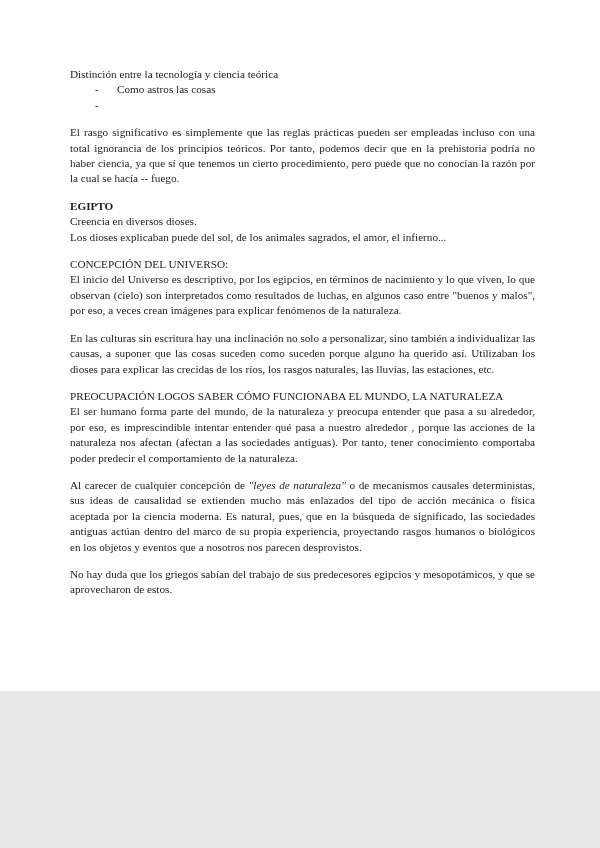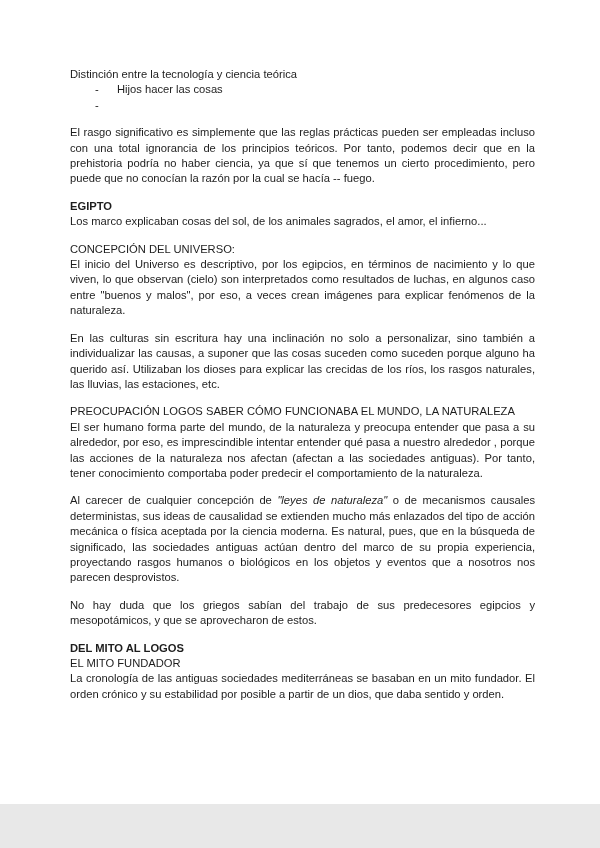--- a/index.html
+++ b/index.html
@@ -5,60 +5,62 @@
   * { box-sizing: border-box; }
   html, body { margin: 0; padding: 0; }
   body {
     width: 600px;
     height: 848px;
     background: #e8e8e8;
     font-family: "Liberation Sans", "DejaVu Sans", sans-serif;
   }
   .page {
     width: 600px;
-    height: 804px;
+    height: 691px;
     background: #ffffff;
     padding: 67px 65px 30px 70px;
     font-size: 11.2px;
     line-height: 15.4px;
     color: #1d1d1d;
     overflow: hidden;
+    font-family: Liberation Serif, serif;
   }
   .blk { margin: 0 0 12px 0; }
   p { margin: 0; }
   .just { text-align: justify; }
   .bold { font-weight: bold; }
   .it { font-style: italic; }
   .bullet { display: flex; padding-left: 25px; }
   .dash { width: 22px; flex: none; }
   .btext { flex: 1; }
 </style>
 </head>
 <body>
 
 <div class="page">
 
   <section class="blk">
     <p class="line">Distinción entre la tecnología y ciencia teórica</p>
     <div class="bullet">
         <span class="dash">-</span>
-        <span class="btext">Hijos hacer las cosas</span>
+        <span class="btext">Como astros las cosas</span>
       </div>
     <div class="bullet">
         <span class="dash">-</span>
       </div>
   </section>
 
   <section class="blk">
     <p class="just">El rasgo significativo es simplemente que las reglas prácticas pueden ser empleadas incluso con una total ignorancia de los principios teóricos. Por tanto, podemos decir que en la prehistoria podría no haber ciencia, ya que sí que tenemos un cierto procedimiento, pero puede que no conocían la razón por la cual se hacía -- fuego.</p>
   </section>
 
   <section class="blk">
     <p class="bold">EGIPTO</p>
-    <p>Los marco explicaban cosas del sol, de los animales sagrados, el amor, el infierno...</p>
+    <p>Creencia en diversos dioses.</p>
+    <p>Los dioses explicaban puede del sol, de los animales sagrados, el amor, el infierno...</p>
   </section>
 
   <section class="blk">
     <p>CONCEPCIÓN DEL UNIVERSO:</p>
     <p class="just">El inicio del Universo es descriptivo, por los egipcios, en términos de nacimiento y lo que viven, lo que observan (cielo) son interpretados como resultados de luchas, en algunos caso entre "buenos y malos", por eso, a veces crean imágenes para explicar fenómenos de la naturaleza.</p>
   </section>
 
   <section class="blk">
     <p class="just">En las culturas sin escritura hay una inclinación no solo a personalizar, sino también a individualizar las causas, a suponer que las cosas suceden como suceden porque alguno ha querido así. Utilizaban los dioses para explicar las crecidas de los ríos, los rasgos naturales, las lluvias, las estaciones, etc.</p>
   </section>
@@ -69,19 +71,14 @@
   </section>
 
   <section class="blk">
     <p class="just"><span>Al carecer de cualquier concepción de </span><span class="it">"leyes de naturaleza"</span><span> o de mecanismos causales deterministas, sus ideas de causalidad se extienden mucho más enlazados del tipo de acción mecánica o física aceptada por la ciencia moderna. Es natural, pues, que en la búsqueda de significado, las sociedades antiguas actúan dentro del marco de su propia experiencia, proyectando rasgos humanos o biológicos en los objetos y eventos que a nosotros nos parecen desprovistos.</span></p>
   </section>
 
   <section class="blk">
     <p class="just">No hay duda que los griegos sabían del trabajo de sus predecesores egipcios y mesopotámicos, y que se aprovecharon de estos.</p>
   </section>
 
-  <section class="blk">
-    <p class="bold">DEL MITO AL LOGOS</p>
-    <p>EL MITO FUNDADOR</p>
-    <p class="just">La cronología de las antiguas sociedades mediterráneas se basaban en un mito fundador. El orden crónico y su estabilidad por posible a partir de un dios, que daba sentido y orden.</p>
-  </section>
 
 </div>
 
 </body></html>

